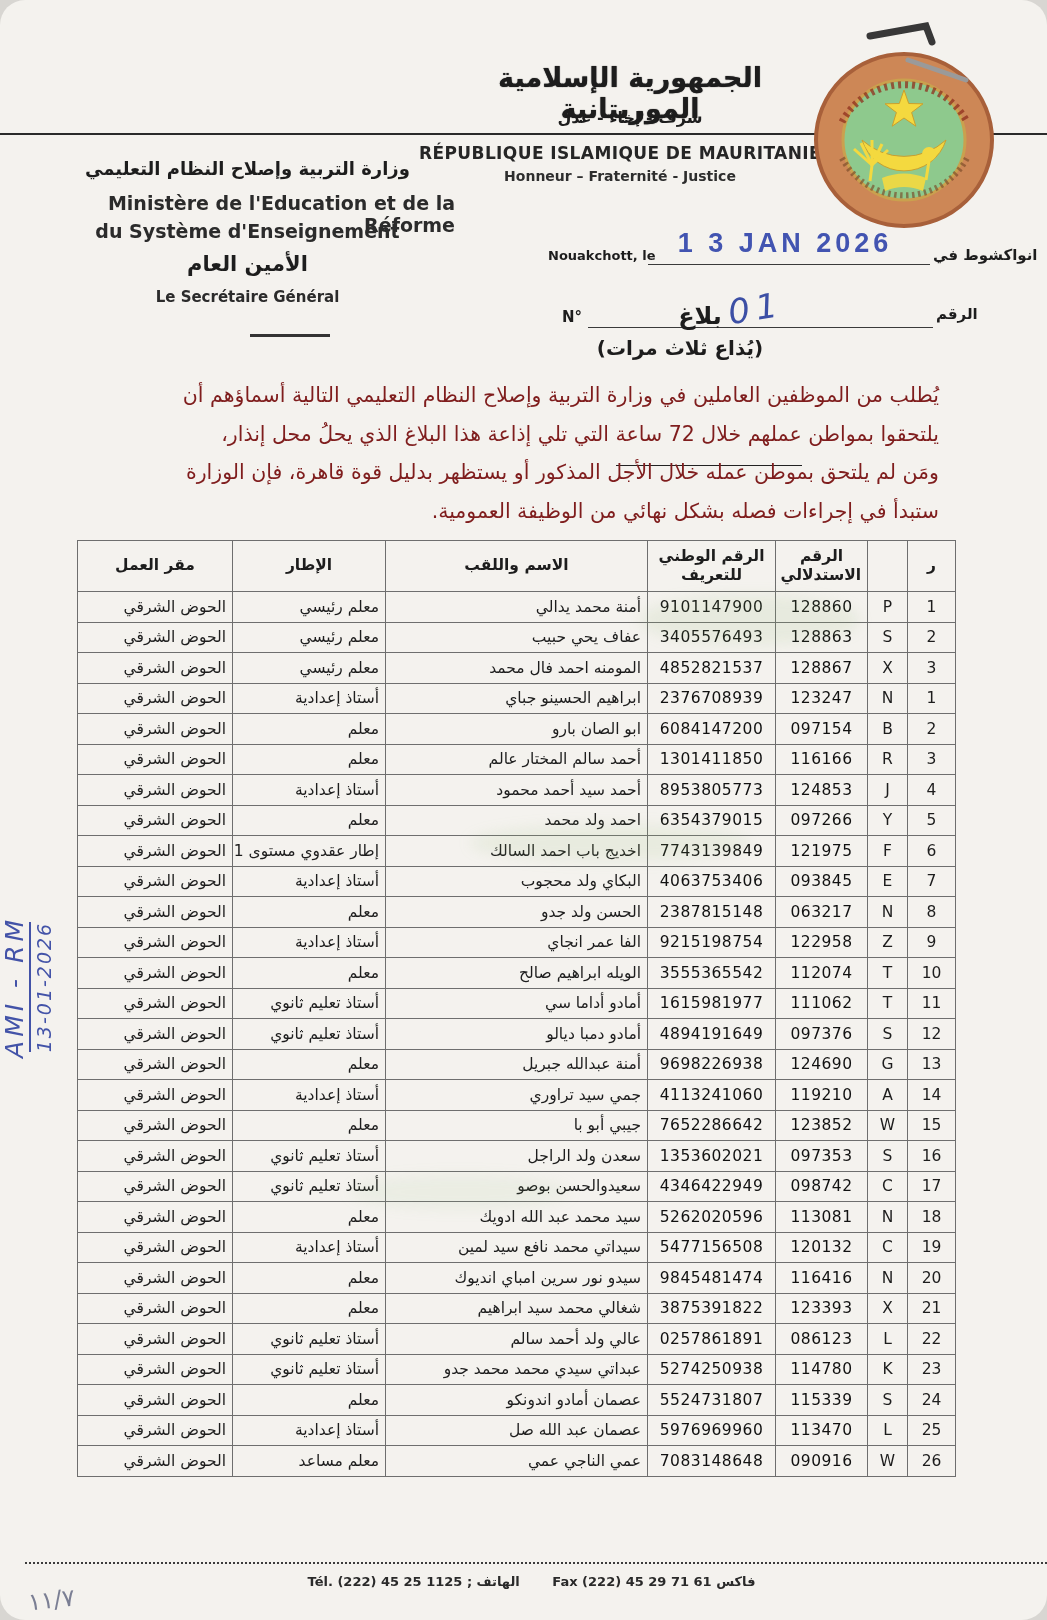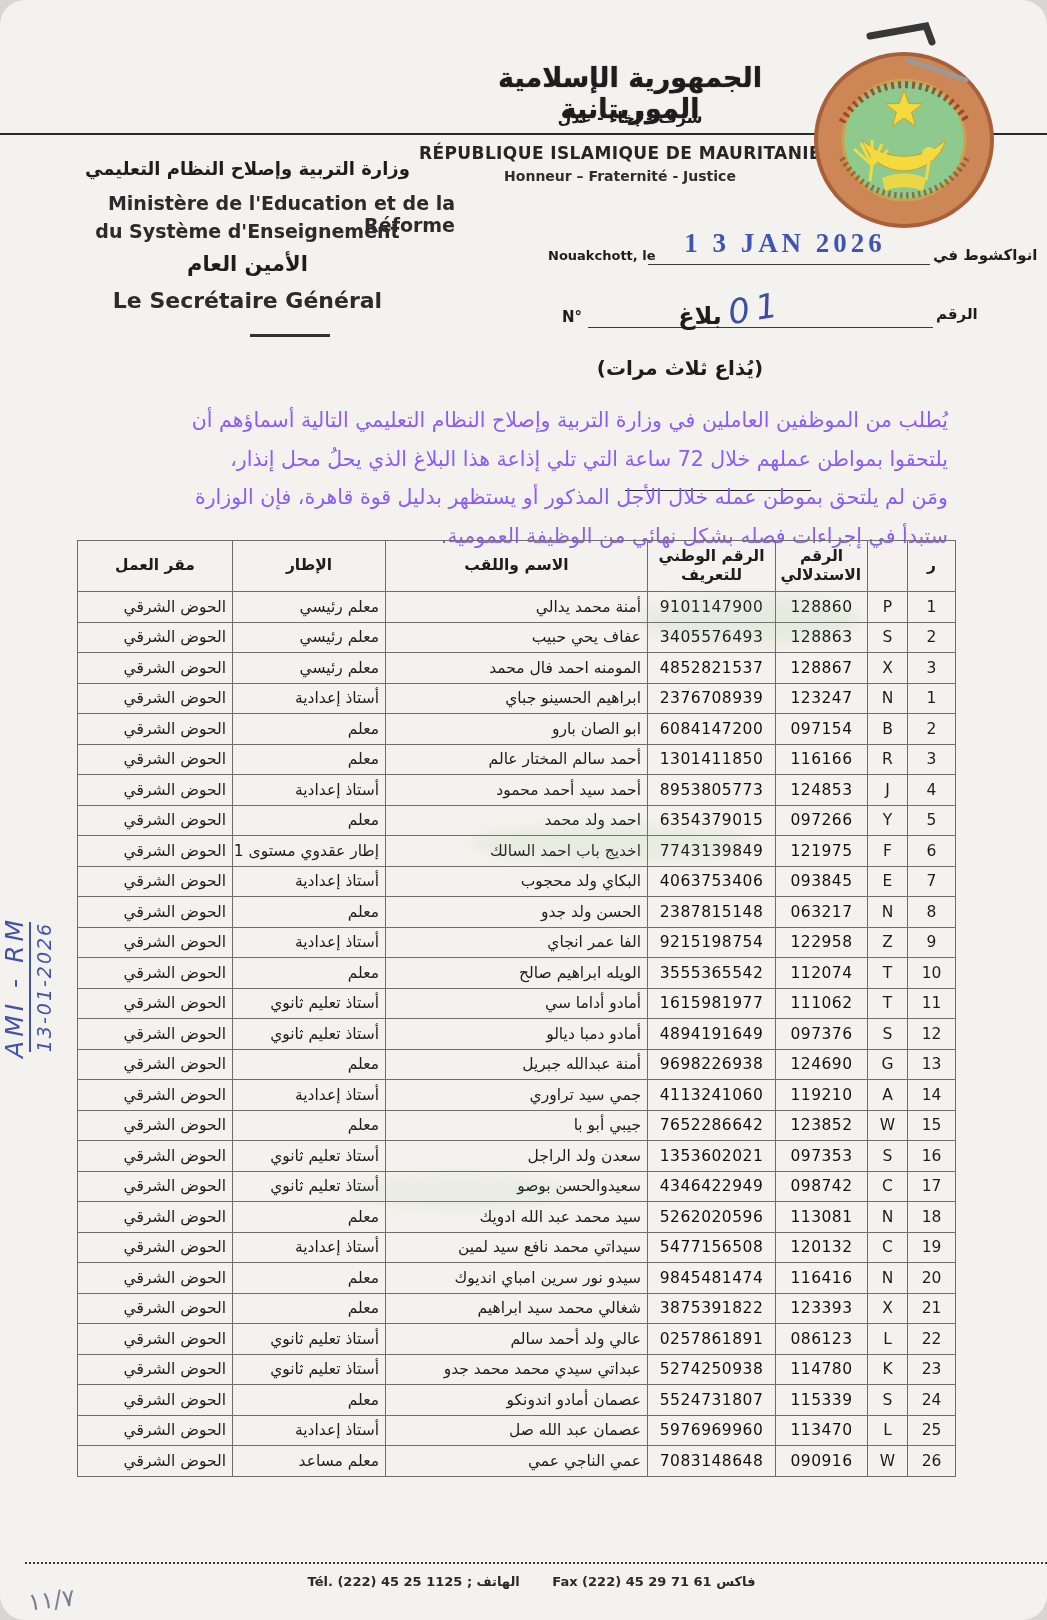--- a/index.html
+++ b/index.html
@@ -15,36 +15,36 @@
   
   .calligraphy{left:430px; top:62px; width:400px; font-size:27px; font-weight:bold; text-align:center; letter-spacing:-1px; text-shadow:0 0 1px #222;}
   .motto-ar{left:430px; top:108px; width:400px; font-size:16px; font-weight:bold; text-align:center;}
   .head-line{left:0; top:133px; width:1047px; height:0; border-top:2.5px solid #2a2a2a;}
   .rep-fr{left:400px; top:143px; width:440px; font-size:17px; font-weight:bold; text-align:center; letter-spacing:.4px; color:#262626;}
   .motto-fr{left:400px; top:168px; width:440px; font-size:14px; font-weight:bold; text-align:center; color:#2e2e2e;}
   .ministry-ar{left:55px; top:158px; width:385px; font-size:18px; font-weight:bold; text-align:center;}
   .ministry-fr1{left:40px; top:192px; width:415px; font-size:19px; font-weight:bold; text-align:right; color:#2b2b2b;}
   .ministry-fr2{left:40px; top:220px; width:415px; font-size:19px; font-weight:bold; text-align:center; color:#2b2b2b;}
   .sg-ar{left:55px; top:252px; width:385px; font-size:21px; font-weight:bold; text-align:center;}
-  .sg-fr{left:40px; top:288px; width:415px; font-size:22px; font-weight:bold; text-align:center; color:#2b2b2b;}
+  .sg-fr{left:40px; top:288px; width:415px; font-size:15px; font-weight:bold; text-align:center; color:#2b2b2b;}
   .sg-dash{left:250px; top:334px; width:80px; border-top:3px solid #333;}
   
   .city-fr{left:548px; top:248px; font-size:13px; font-weight:bold;}
   .date-line{left:648px; top:264px; width:282px; border-top:1.6px solid #3a3a3a;}
   .city-ar{left:933px; top:246px; font-size:15px; font-weight:bold;}
   .stamp{left:640px; top:228px; width:290px; font-size:27px; font-weight:bold; color:#3347ac;
-         font-family:Liberation Serif, serif; letter-spacing:4px; text-align:center; opacity:.92;}
+         font-family:Liberation Sans, sans-serif; letter-spacing:4px; text-align:center; opacity:.92;}
   .num-fr{left:562px; top:308px; font-size:15px; font-weight:bold;}
   .num-line{left:588px; top:327px; width:345px; border-top:1.6px solid #3a3a3a;}
   .num-ar{left:936px; top:305px; font-size:15px; font-weight:bold;}
   .num-hand{left:728px; top:288px; font-size:34px; color:#3c4fa5; transform:rotate(-9deg); font-style:italic; letter-spacing:6px;}
   
   .notice-title{left:600px; top:302px; width:200px; font-size:24px; font-weight:bold; text-align:center;}
-  .notice-sub{left:540px; top:336px; width:280px; font-size:20px; font-weight:bold; text-align:center;margin-top:20px;}
-  .body-par{left:88px; top:376px; width:860px; font-size:20.5px; line-height:38.5px; text-align:right; color:#8b5cf6;margin-top:25px;}
+  .notice-sub{left:540px; top:336px; width:280px; font-size:20px; font-weight:bold; text-align:center;}
+  .body-par{left:79px; top:376px; width:860px; font-size:20.5px; line-height:38.5px; text-align:right; color:#7f1d1d;}
   .ul{border-bottom:1.8px solid #222; padding-bottom:19px;}
   
   .staff-table-wrap{left:77px; top:540px;}
   table.staff{border-collapse:collapse; table-layout:fixed; width:878px; direction:rtl;}
   table.staff td, table.staff th{border:1px solid #6e6e6e; padding:1px 6px; overflow:hidden; white-space:nowrap;}
   table.staff th{height:48px; font-size:15.5px; font-weight:bold; text-align:center; white-space:normal; line-height:1.25;}
   table.staff td{height:27.5px; font-size:15.5px;}
   td.digits{font-size:16.5px; text-align:center; direction:ltr; letter-spacing:.5px; color:#111;margin-top:36px;}
   td.mid{text-align:center;}
   td.txt{text-align:right;}

